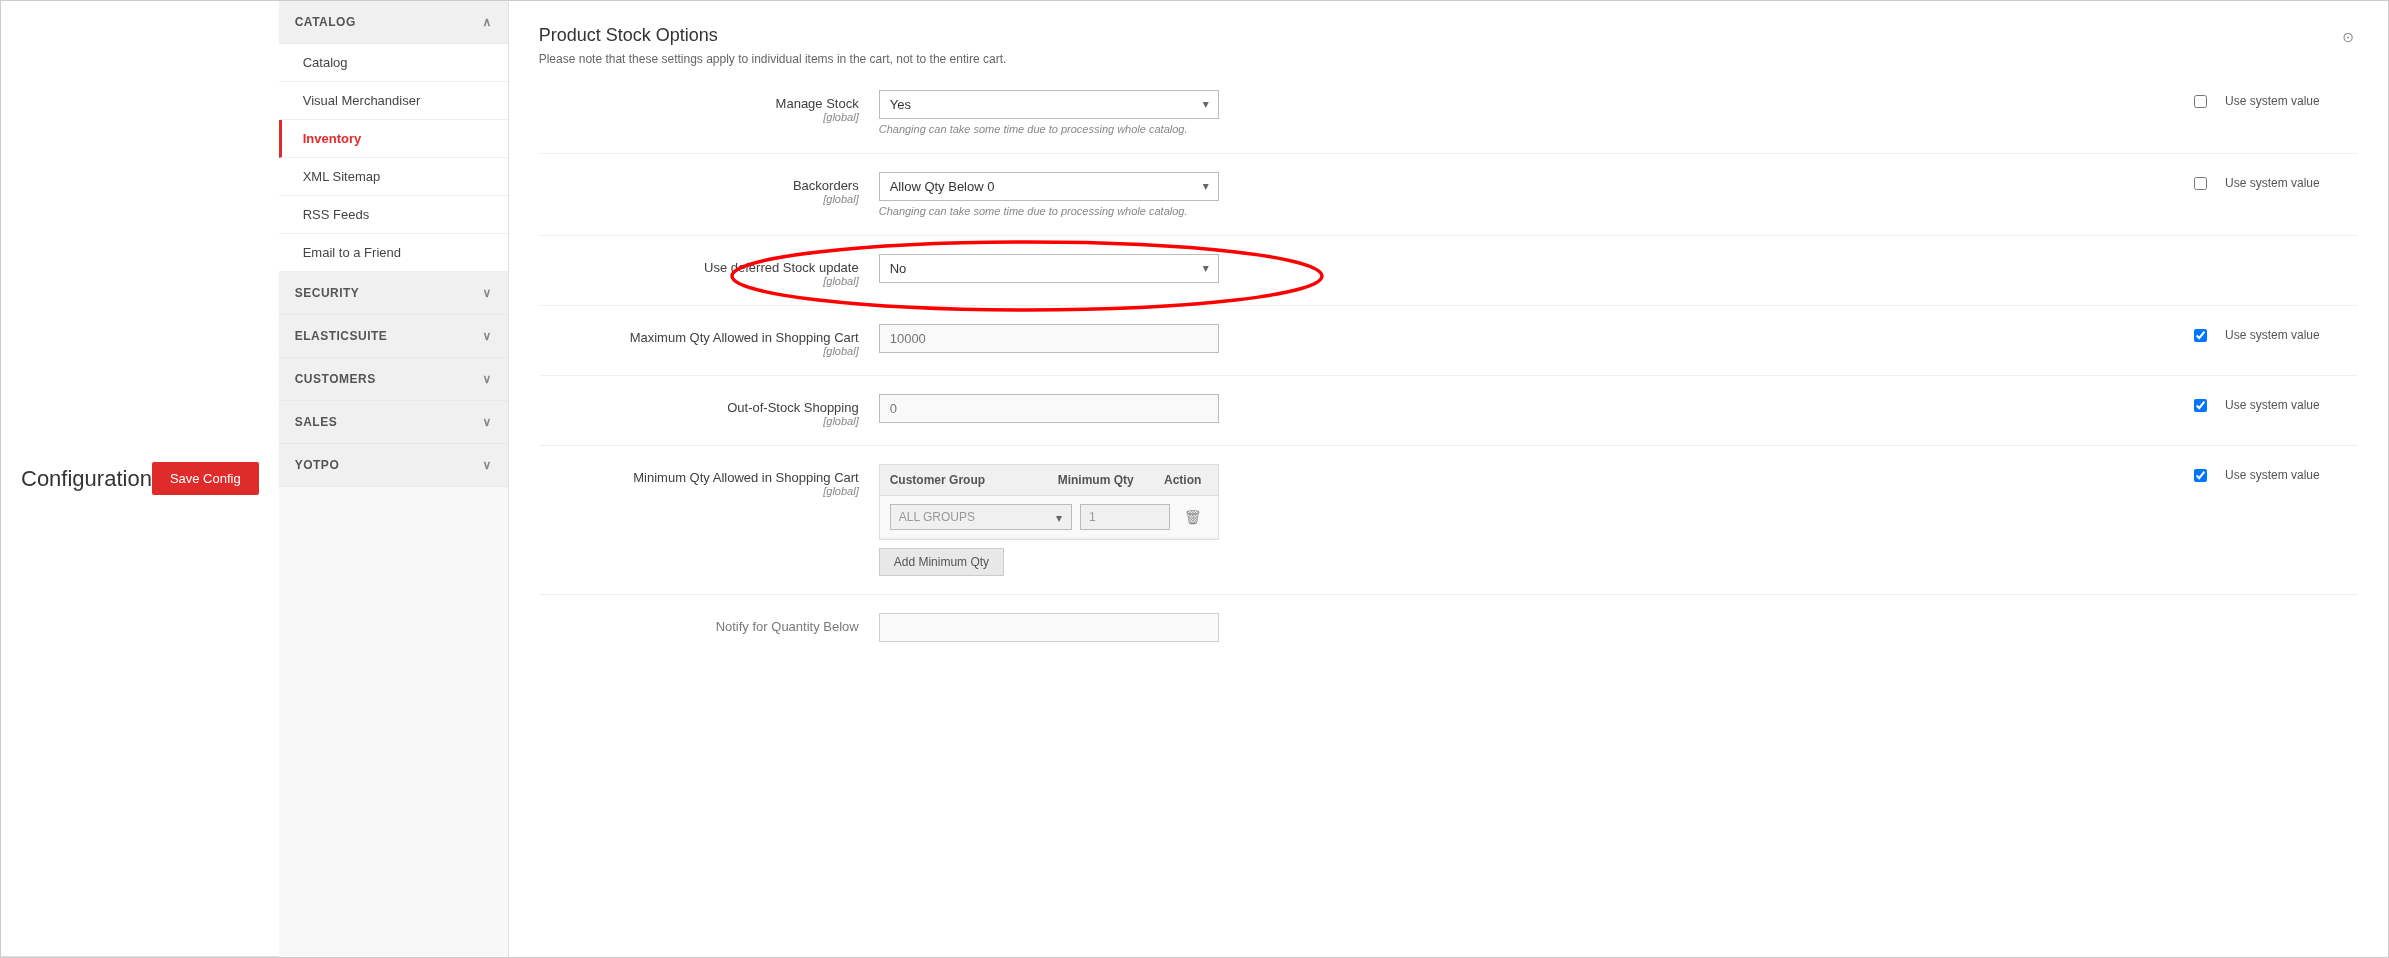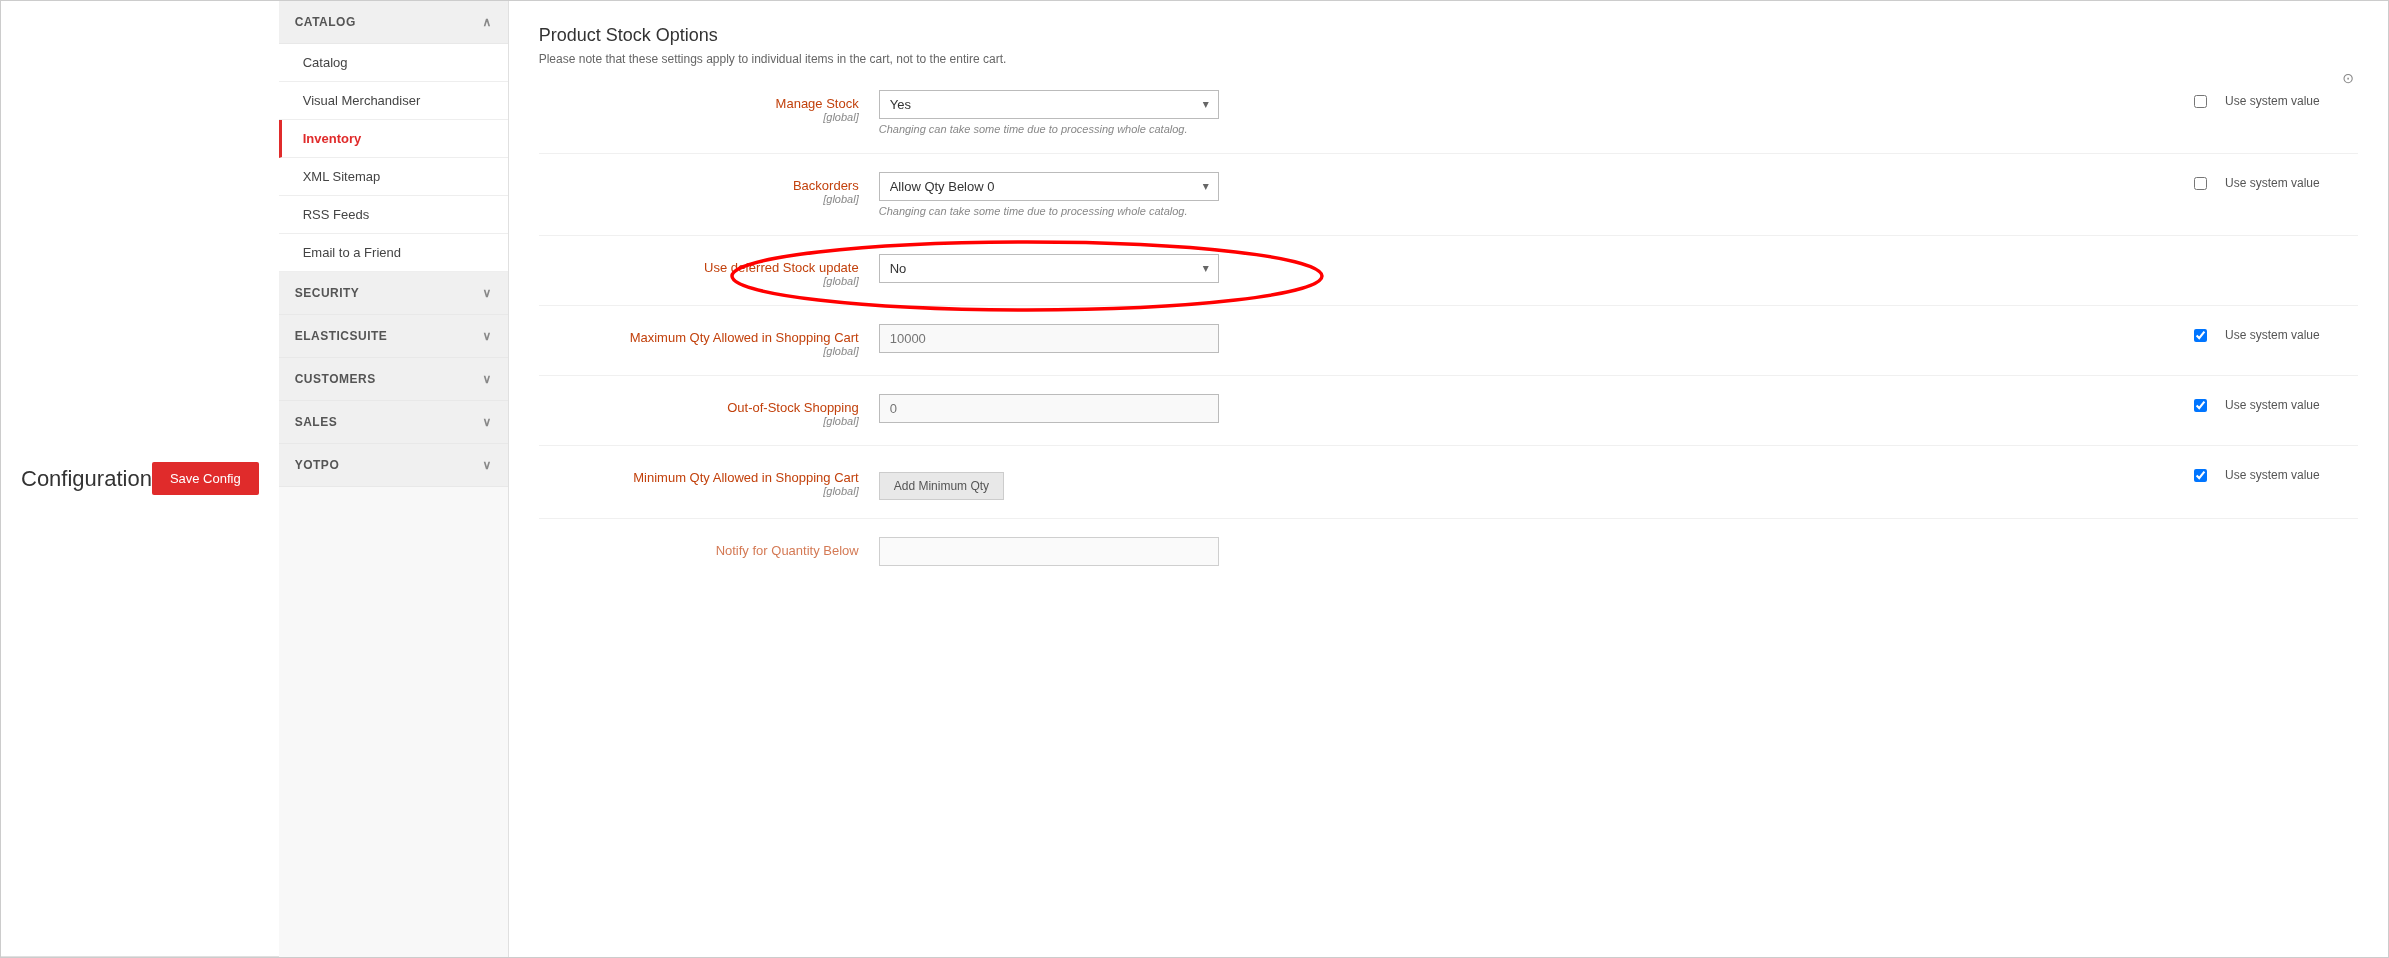--- a/index.html
+++ b/index.html
@@ -27,21 +27,21 @@
     .main-content { flex: 1; overflow-y: auto; padding: 24px 30px; background: #fff; }
 
     .section-title { font-size: 18px; font-weight: 400; color: #333; margin-bottom: 6px; }
     .section-desc { font-size: 12px; color: #666; margin-bottom: 24px; }
 
     
     .form-section { position: relative; }
     .form-row { display: flex; align-items: flex-start; margin-bottom: 18px; padding-bottom: 18px; border-bottom: 1px solid #f0f0f0; }
     .form-row:last-child { border-bottom: none; }
     .form-label-col { width: 340px; min-width: 340px; text-align: right; padding-right: 20px; padding-top: 6px; }
-    .form-label { font-size: 13px; color: #c2410c; font-weight: 500; }
+    .form-label { font-size: 13px; color: #404040; font-weight: 500; }
     .form-label-scope { display: block; font-size: 11px; color: #888; font-style: italic; }
     .form-control-col { flex: 1; }
     .form-action-col { width: 180px; min-width: 180px; padding-left: 16px; padding-top: 4px; }
 
     .form-select { width: 340px; padding: 6px 10px; border: 1px solid #bbb; background: #fff; font-size: 13px; color: #333; appearance: none; -webkit-appearance: none; cursor: pointer; }
     .select-wrapper { position: relative; display: inline-block; }
     .select-wrapper::after { content: '▾'; position: absolute; right: 10px; top: 7px; pointer-events: none; color: #666; font-size: 12px; }
     .select-wrapper select { padding-right: 28px; }
 
     .form-input { width: 340px; padding: 6px 10px; border: 1px solid #bbb; background: #f9f9f9; font-size: 13px; color: #999; }
@@ -132,21 +132,21 @@
       </div>
 
       <div class="sidebar-section-header">
         <span>YOTPO</span>
         <span class="chevron">∨</span>
       </div>
 
     </nav>
 
     <main class="main-content">
-      <div style="display:flex; align-items:flex-end; justify-content:space-between;">
+      <div style="display:flex; align-items:flex-start; justify-content:space-between;">
         <div>
           <h2 class="section-title">Product Stock Options</h2>
           <p class="section-desc">Please note that these settings apply to individual items in the cart, not to the entire cart.</p>
         </div>
         <span class="collapse-icon">⊙</span>
       </div>
 
       <div class="form-section">
 
         <div class="form-row">
@@ -246,20 +246,38 @@
             </label>
           </div>
         </div>
 
         <div class="form-row">
           <div class="form-label-col">
             <span class="form-label">Minimum Qty Allowed in Shopping Cart</span>
             <span class="form-label-scope">[global]</span>
           </div>
           <div class="form-control-col">
+            <div class="min-qty-table">
+              <div class="min-qty-table-header">
+                <span class="col-group">Customer Group</span>
+                <span class="col-qty">Minimum Qty</span>
+                <span class="col-action">Action</span>
+              </div>
+              <div class="min-qty-table-row">
+                <div class="min-qty-group-select">
+                  <div class="select-wrapper" style="width:100%;">
+                    <select style="width:100%; padding:5px 8px; border:1px solid #bbb; font-size:12px; background:#f0f0f0; color:#999;">
+                      <option>ALL GROUPS</option>
+                    </select>
+                  </div>
+                </div>
+                <input type="text" class="min-qty-input" value="1" style="color: rgb(153, 153, 153);">
+                <button class="delete-btn">🗑</button>
+              </div>
+            </div>
             <button class="add-min-qty-btn" style="margin-top:8px;">Add Minimum Qty</button>
           </div>
           <div class="form-action-col">
             <label class="use-system-value">
               <input type="checkbox" checked="" style="">
               <span>Use system value</span>
             </label>
           </div>
         </div>
 

